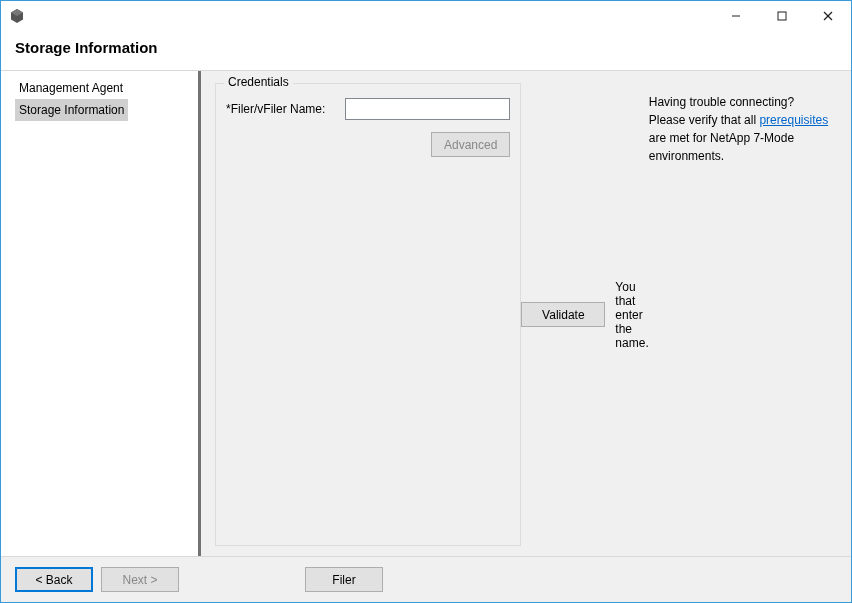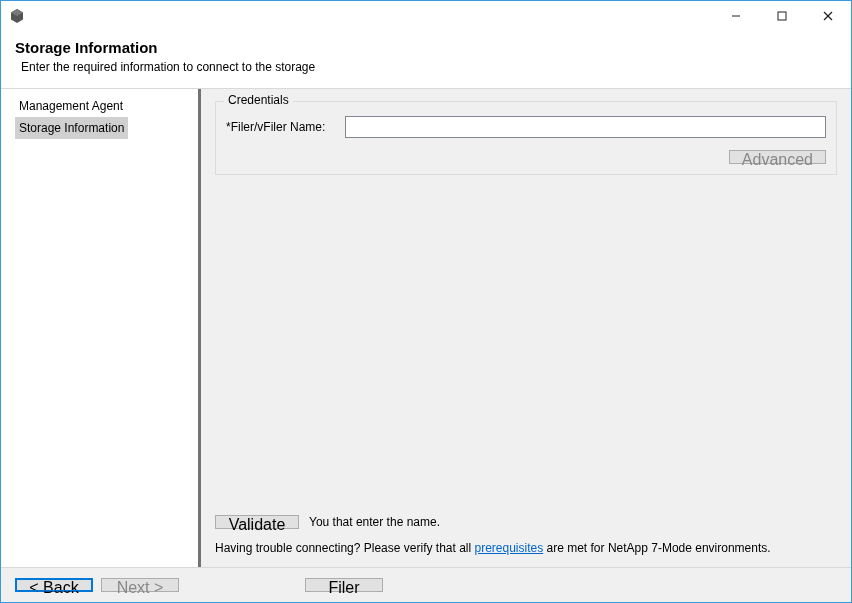--- a/index.html
+++ b/index.html
@@ -75,23 +75,23 @@
     background: #d0d0d0;
     display: inline-block;
     margin-left: 14px;
     padding-left: 4px;
     padding-right: 4px;
   }
   .side-item.plain { }
   .main {
     flex: 1;
     background: #f0f0f0;
-    padding: 12px 14px 10px 14px;
-    display: flex;
-    flex-direction: column;
+    padding: 12px 22px 10px 14px;
+    display: flex;
+    flex-direction: row;
   }
   .group {
     border: 1px solid #dcdcdc;
     padding: 14px 10px 10px 10px;
     position: relative;
     background: #f0f0f0;
   }
   .group-label {
     position: absolute;
     top: -9px;
@@ -117,24 +117,24 @@
     padding: 2px 4px;
     font-size: 12px;
   }
   .adv-row {
     display: flex;
     justify-content: flex-end;
     margin-top: 12px;
   }
   .btn {
     min-width: 78px;
-    height: 14px;
+    height: 25px;
     border: 1px solid #adadad;
     background: #e1e1e1;
-    font-size: 16px;
+    font-size: 12px;
     color: #000;
     padding: 0 12px;
     cursor: pointer;
   }
   .btn:disabled, .btn.disabled {
     color: #888;
     cursor: default;
   }
   .btn.default {
     border: 1px solid #0078d7;
@@ -194,21 +194,20 @@
       <svg width="10" height="10">
         <line x1="1" y1="1" x2="9" y2="9" stroke="#222" stroke-width="1.2"></line>
         <line x1="9" y1="1" x2="1" y2="9" stroke="#222" stroke-width="1.2"></line>
       </svg>
     </div>
   </div>
 </div>
 
 <div class="header">
   <h1>Storage Information</h1>
-  <div class="sub">Enter the required information to connect to the storage</div>
 </div>
 
 <div class="body">
   <div class="sidebar">
     <div class="side-item plain">Management Agent</div>
     <div><span class="side-item selected">Storage Information</span></div>
   </div>
 
   <div class="main">
     <div class="group">

